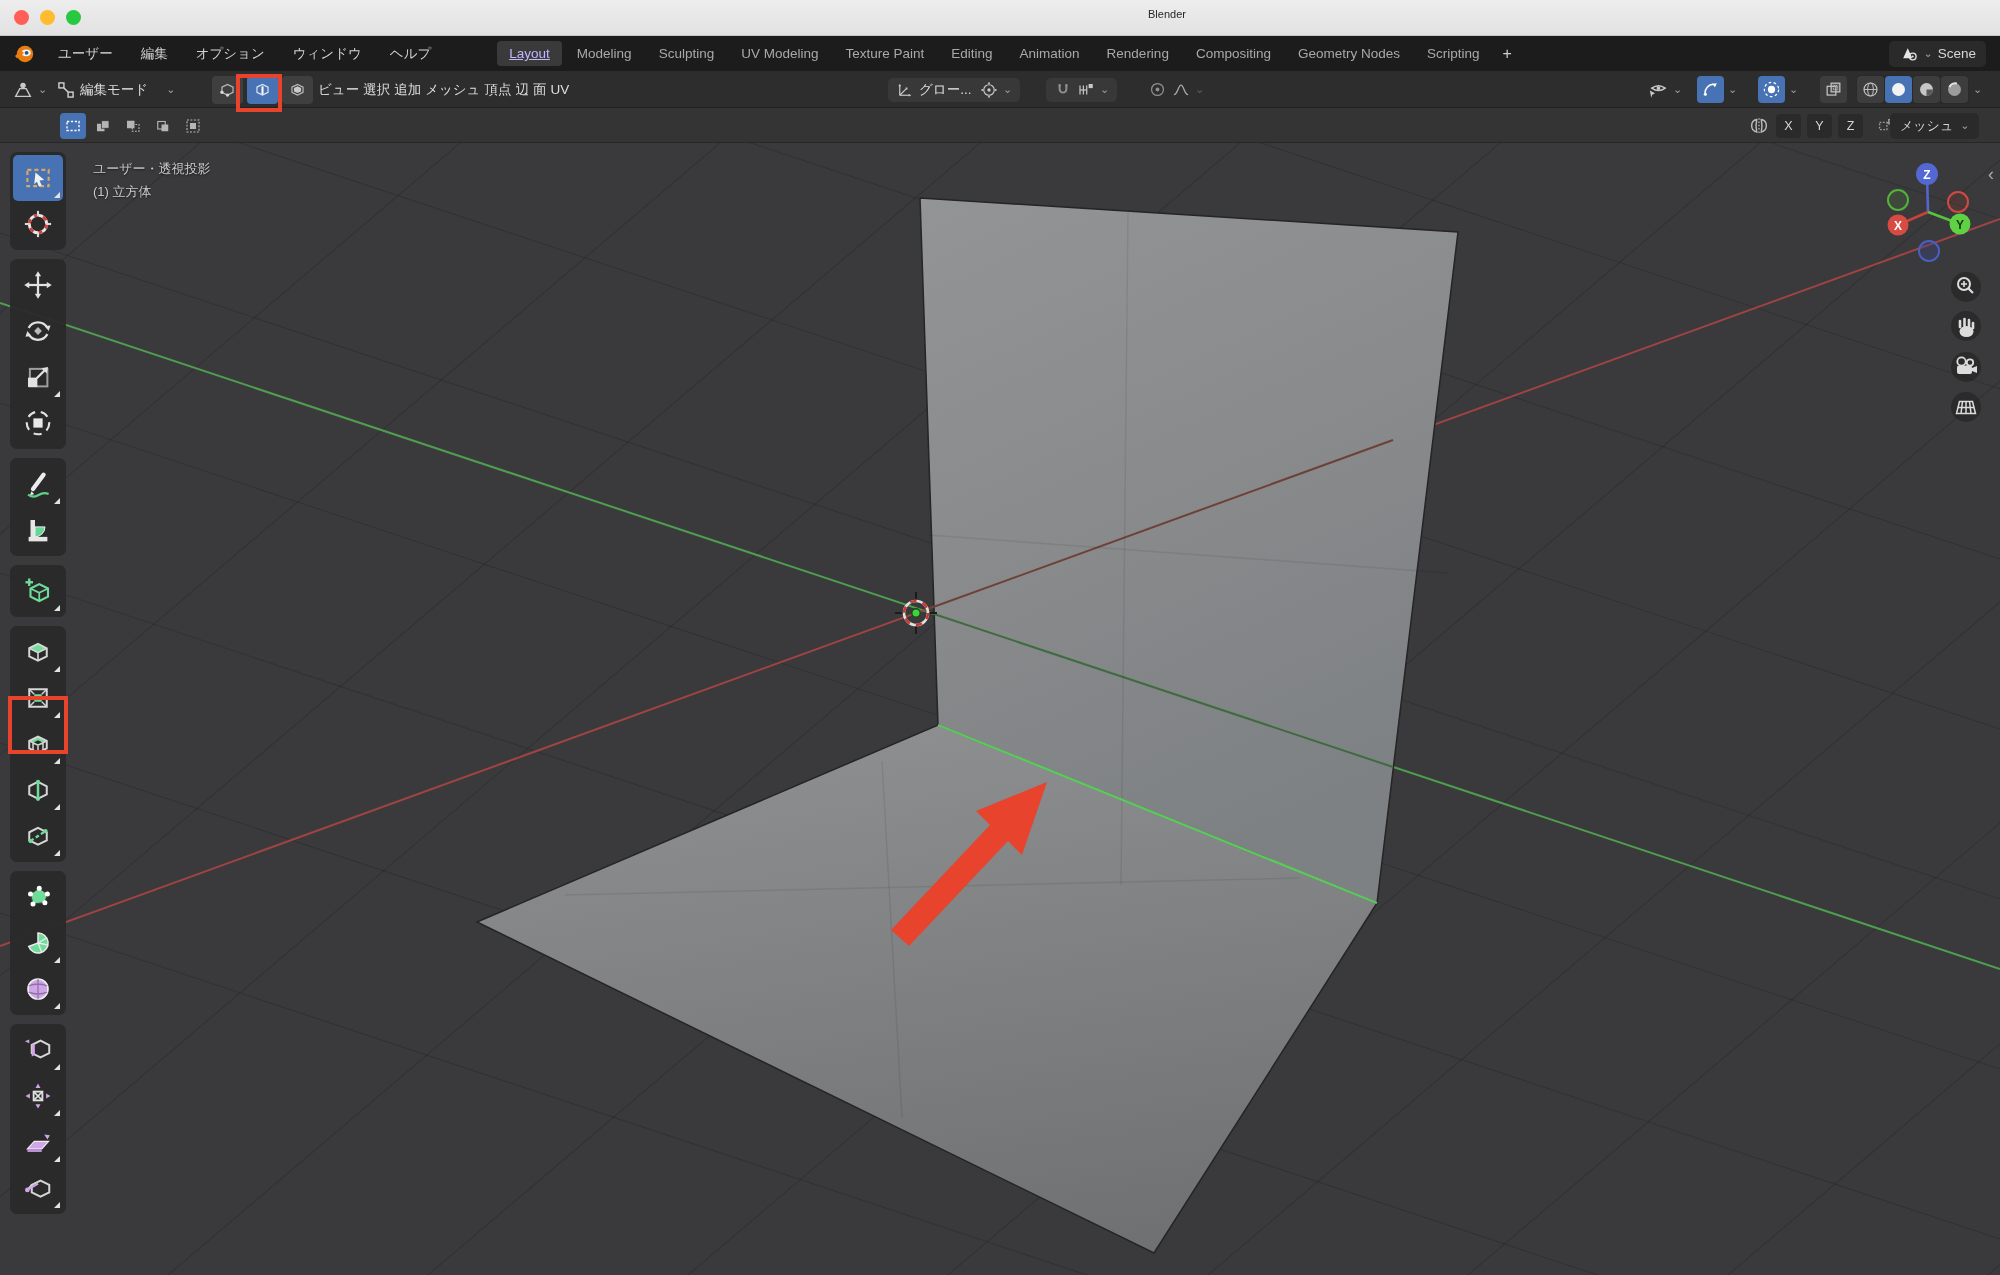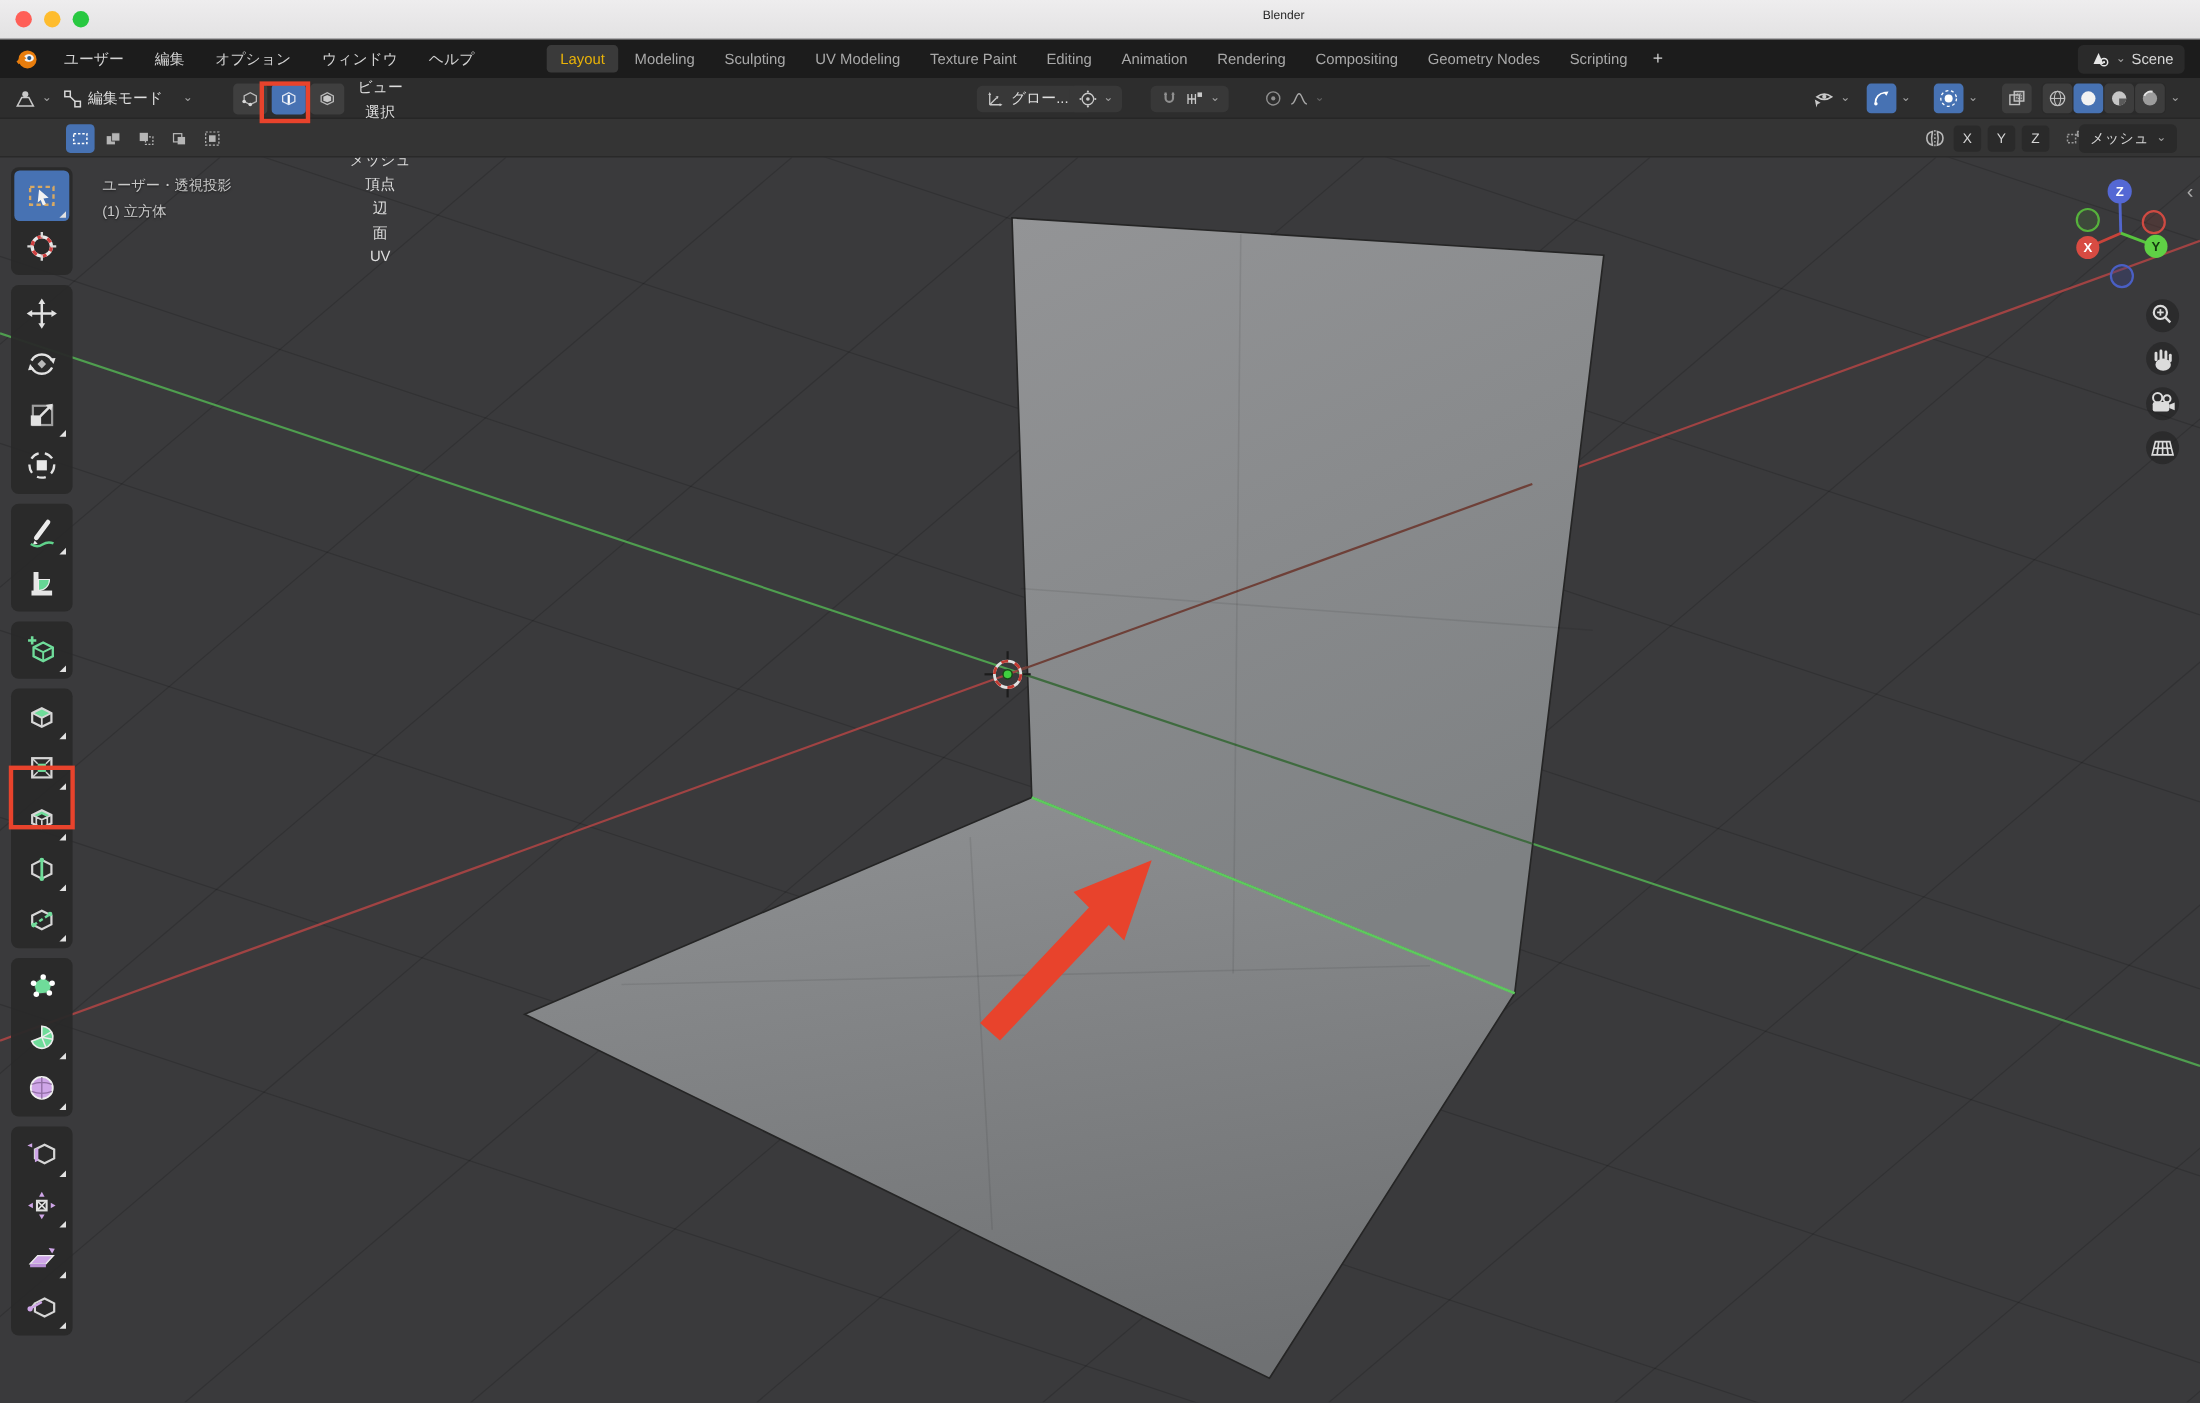--- a/index.html
+++ b/index.html
@@ -17,36 +17,36 @@
     font-size:11px; font-weight:normal; color:#272727; }
 
   
   .menubar { position:absolute; left:0; top:36px; width:2000px; height:35px; background:#1c1c1c;
     display:flex; align-items:center; color:#d2d2d2; font-size:13.5px; z-index:5; }
   .blender-logo { margin-left:12px; width:24px; height:24px; flex:none; }
   .app-menus { display:flex; margin-left:8px; }
   .app-menus .mi { padding:4px 14px; cursor:default; }
   .tabs { display:flex; margin-left:52px; gap:3px; align-items:center; }
   .tab { padding:5px 12px; color:#a9a9a9; border-radius:4px; white-space:nowrap; }
-  .tab.active { background:#3a3a3a; color:#eab308; }
+  .tab.active { background:#3a3a3a; color:#c4b5fd;text-decoration:underline; }
   .tab.addtab { color:#cfcfcf; font-size:16px; padding:2px 8px; }
   .scene-widget { margin-left:auto; margin-right:14px; display:flex; align-items:center; gap:5px;
     background:#2a2a2a; border-radius:5px; padding:3px 10px; color:#d6d6d6; }
 
   
   .vheader { position:absolute; left:0; top:71px; width:2000px; height:37px; background:#2d2d2d;
     border-bottom:1px solid #212121; color:#dedede; font-size:13.5px; z-index:5; }
   .vheader .grp { position:absolute; top:0; height:37px; display:flex; align-items:center; gap:4px; }
   .chev { font-size:11px; color:#9f9f9f; line-height:1; }
   .pillbg { background:#383838; border-radius:5px; padding:3px 8px; display:flex; align-items:center; gap:5px; }
   .mode-btns { display:flex; gap:2px; }
   .mbtn { width:31px; height:28px; border-radius:4px; background:#3f3f3f; display:flex;
     align-items:center; justify-content:center; }
   .mbtn.active { background:#4772b3; }
-  .hmenu { display:flex; gap:27px;flex-direction:column; }
+  .hmenu { display:flex; gap:27px; }
   .hmenu .mi { white-space:nowrap; }
 
   
   .sqbtn { width:27px; height:27px; border-radius:4px; background:#3d3d3d; display:flex;
     align-items:center; justify-content:center; }
   .sqbtn.blue { background:#4772b3; }
   .shade-grp { display:flex; background:#2a2a2a; border-radius:5px; padding:1px; gap:1px; }
 
   
   .tsettings { position:absolute; left:0; top:108px; width:2000px; height:35px; background:#343434;

